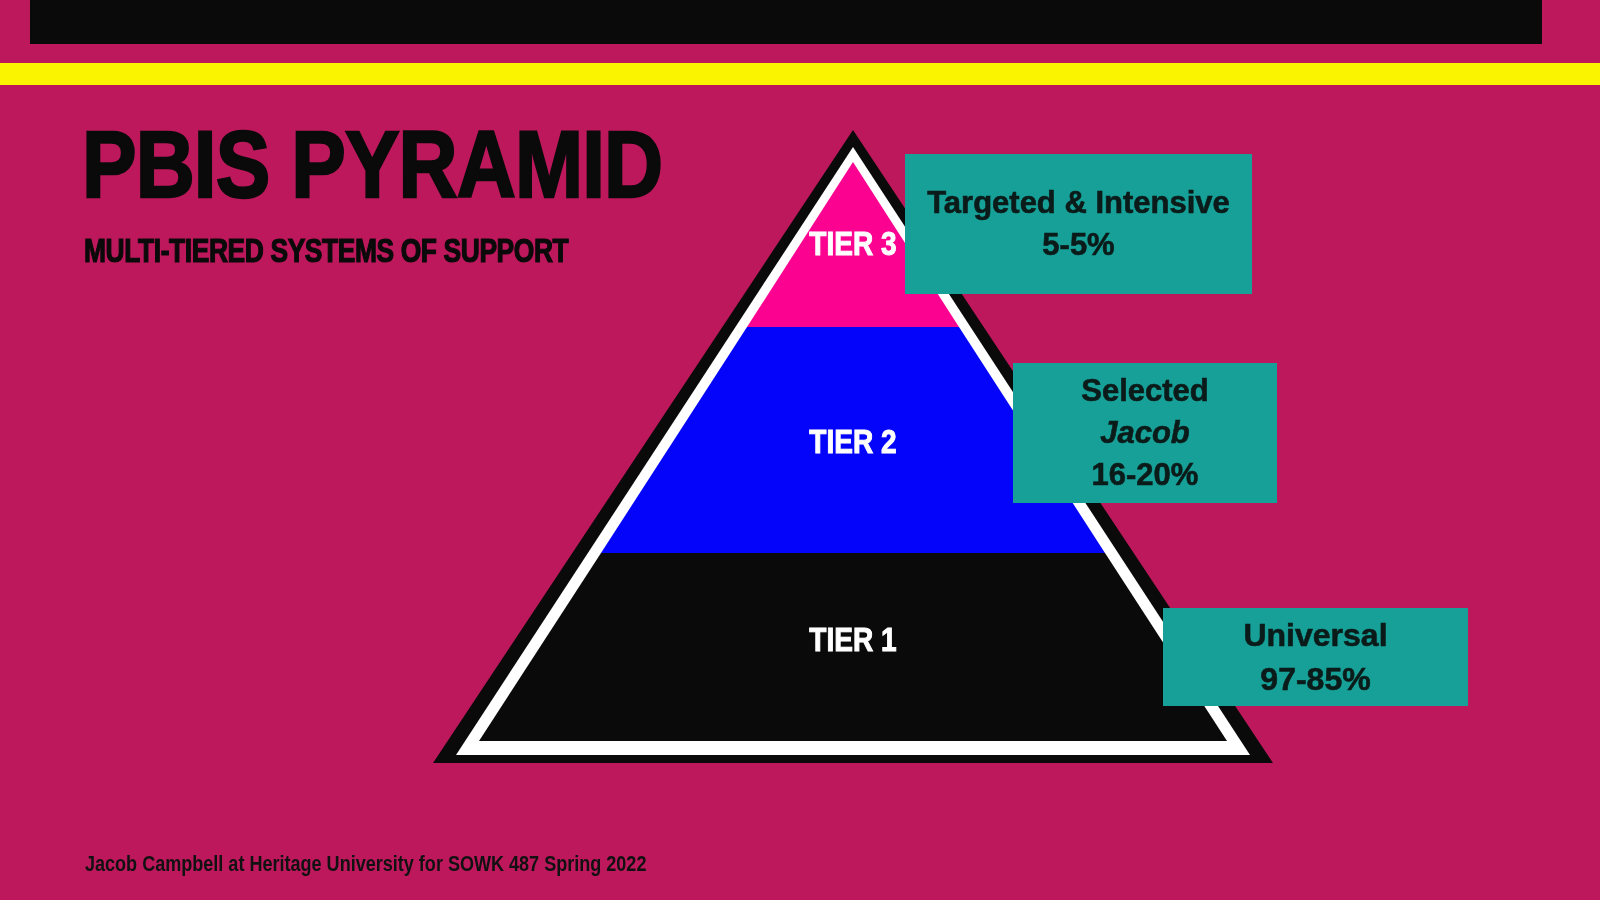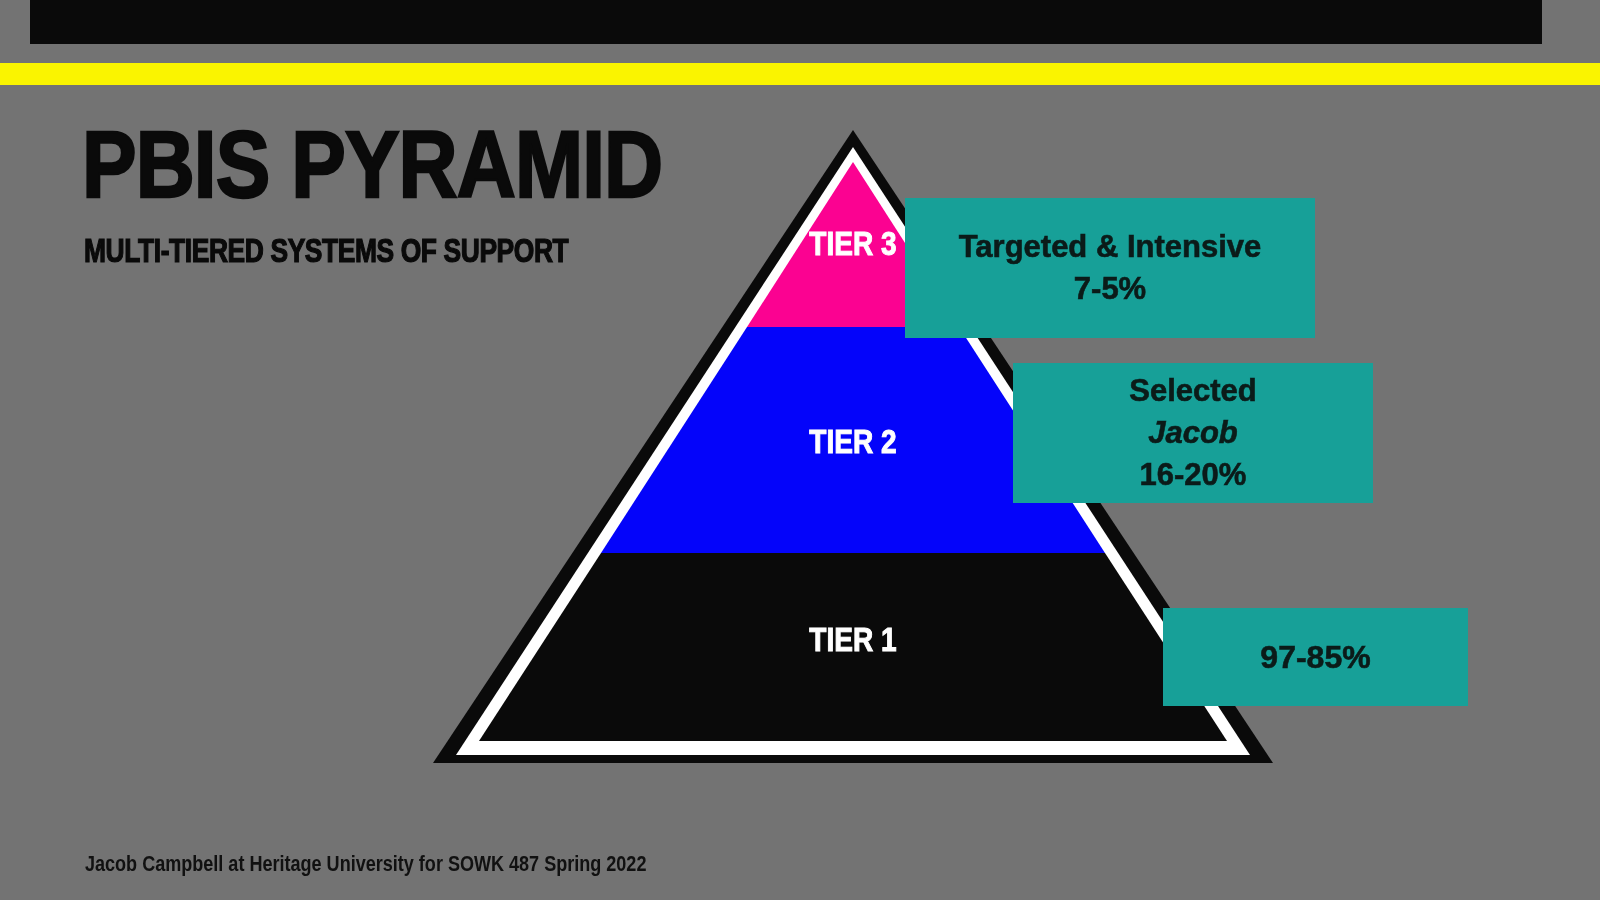--- a/index.html
+++ b/index.html
@@ -1,17 +1,17 @@
 <!DOCTYPE html>
 <html><head>
 <meta charset="utf-8">
 <style>
   html,body{margin:0;padding:0;background:#ffffff;}
   #stage{
-    position:relative;width:1600px;height:900px;overflow:hidden;background:#737373;
+    position:relative;width:1600px;height:900px;overflow:hidden;background:#be185d;
     font-family:"Liberation Sans","DejaVu Sans",sans-serif;
   }
   .abs{position:absolute;}
 
   
   #top-black-bar{left:30px;top:0;width:1512px;height:44px;background:#0a0a0a;}
   #yellow-bar{left:0;top:63px;width:1600px;height:22px;background:#faf400;}
 
   
   #page-title{
@@ -39,22 +39,22 @@
   #tier3-label{top:226px;}
   #tier2-label{top:424px;}
   #tier1-label{top:622px;}
 
   
   .callout{
     background:#17a098;color:#0b1b19;display:flex;flex-direction:column;
     justify-content:center;align-items:center;text-align:center;
     font-weight:700;font-size:31px;line-height:42px;white-space:nowrap;
   }
-  #callout-tier3{left:905px;top:154px;width:410px;height:140px;margin-top:44px;}
-  #callout-tier2{left:1013px;top:363px;width:360px;height:140px;}
+  #callout-tier3{left:905px;top:154px;width:347px;height:140px;}
+  #callout-tier2{left:1013px;top:363px;width:264px;height:140px;}
   #callout-tier1{left:1163px;top:608px;width:305px;height:98px;font-size:32px;line-height:44px;}
   .callout .line{-webkit-text-stroke:0.6px #0b1b19;}
   .callout .italic{font-style:italic;}
 
   
   #footer-credit{
     left:85px;top:852px;font-size:22px;font-weight:600;color:#111111;
     line-height:1.1;white-space:nowrap;
     transform:scaleX(0.82);transform-origin:left top;
   }
@@ -77,28 +77,29 @@
     <polygon points="747,327 959,327 1105,553 601,553" fill="#0404FA"></polygon>
     <polygon points="601,553 1105,553 1227,741 479,741" fill="#0A0A0A"></polygon>
   </svg>
 
   <div id="tier3-label" class="abs tier-label">TIER 3</div>
   <div id="tier2-label" class="abs tier-label">TIER 2</div>
   <div id="tier1-label" class="abs tier-label">TIER 1</div>
 
   <div id="callout-tier3" class="abs callout">
     <div class="line">Targeted &amp; Intensive</div>
-    <div class="line">7-5%</div>
+    <div class="line">5-5%</div>
   </div>
 
   <div id="callout-tier2" class="abs callout">
     <div class="line">Selected</div>
     <div class="line italic">Jacob</div>
     <div class="line">16-20%</div>
   </div>
 
   <div id="callout-tier1" class="abs callout">
+    <div class="line">Universal</div>
     <div class="line">97-85%</div>
   </div>
 
   <div id="footer-credit" class="abs">Jacob Campbell at Heritage University for SOWK 487 Spring 2022</div>
 
 </div>
 
 </body></html>

